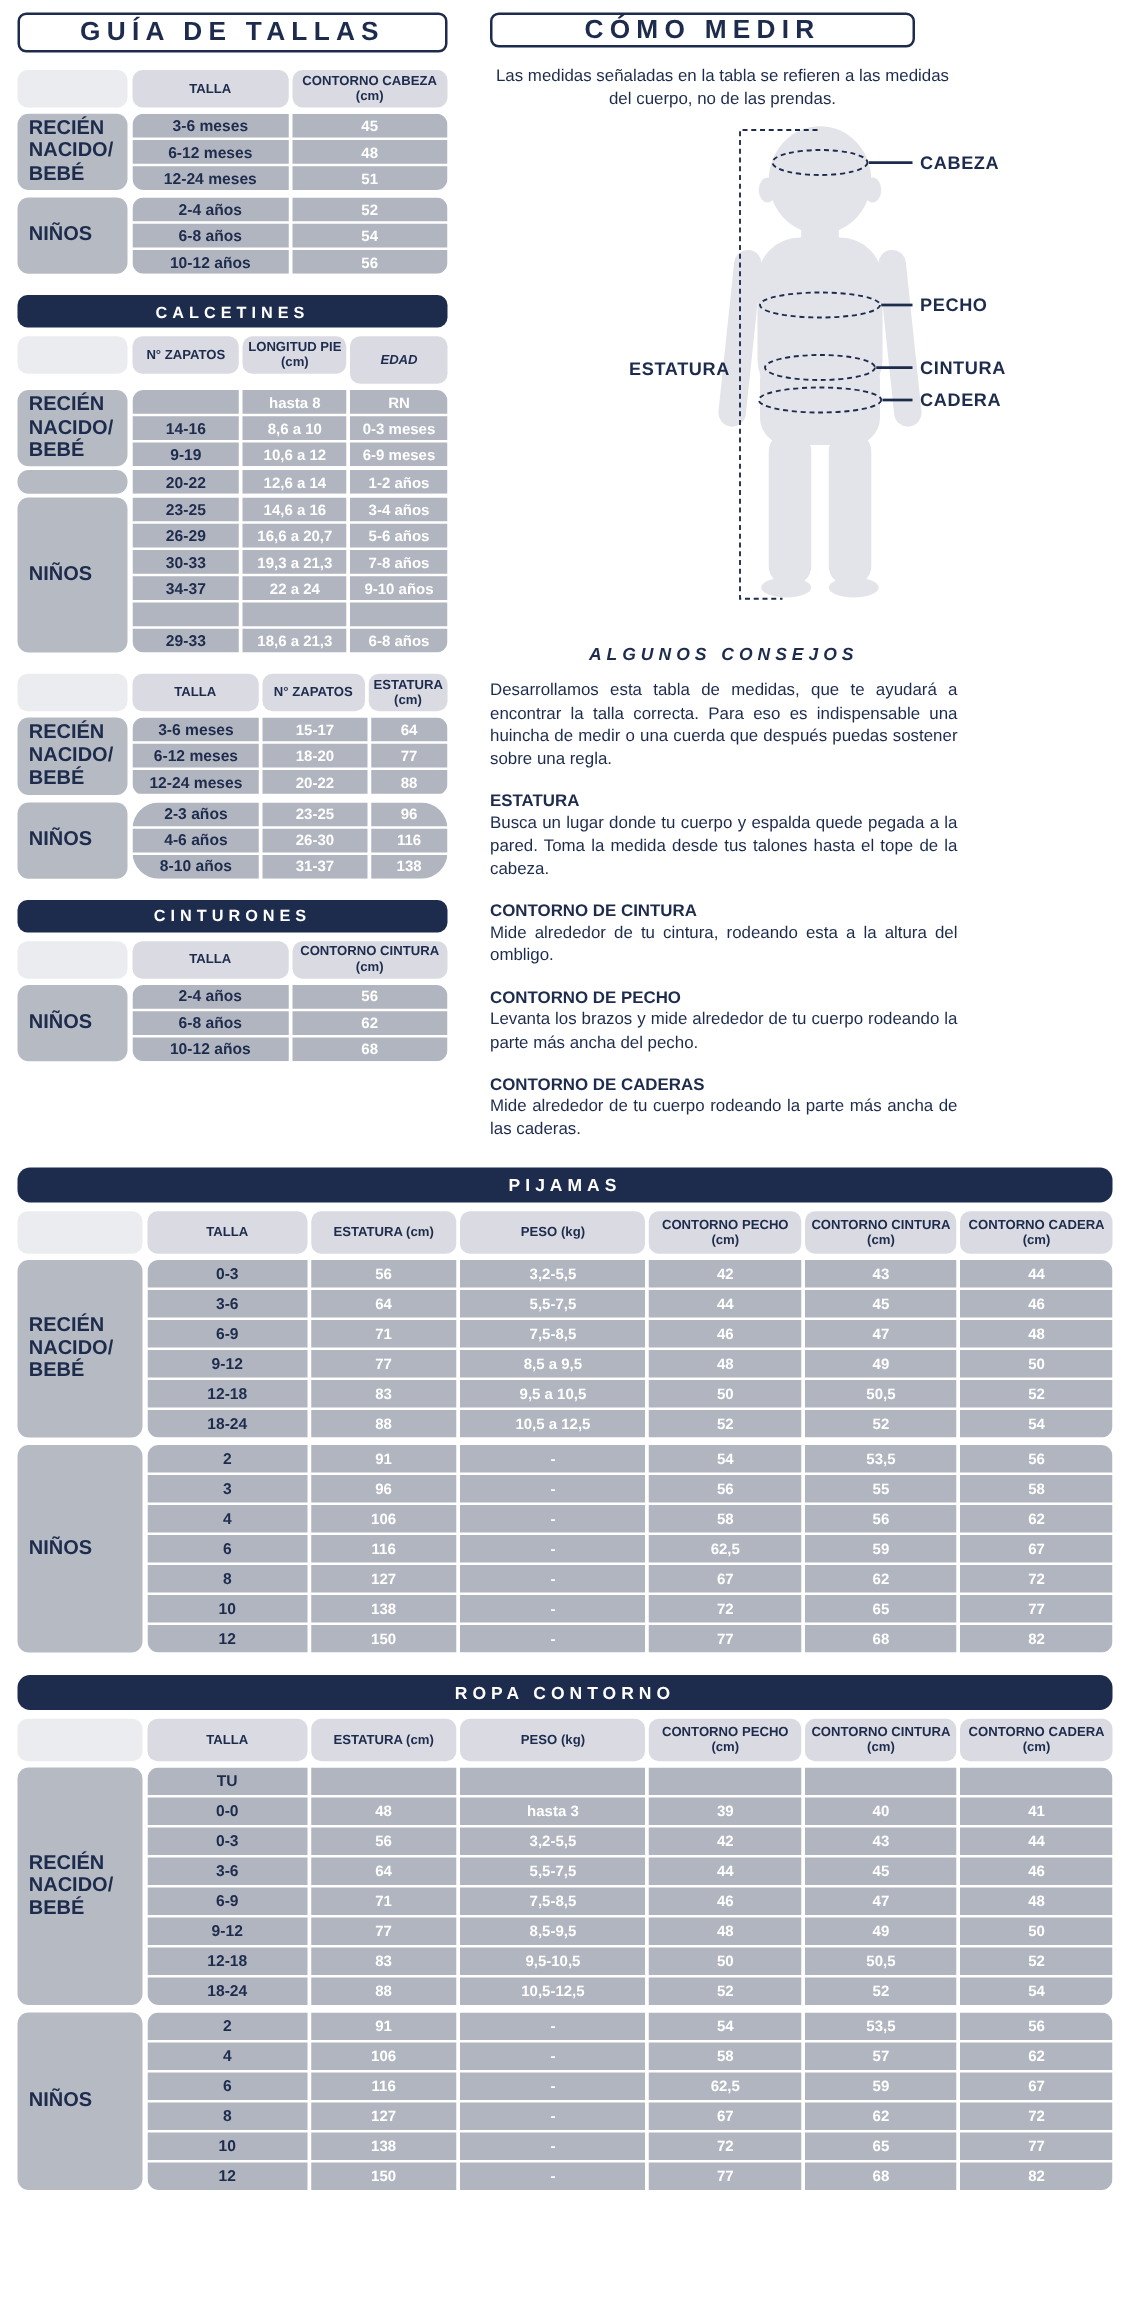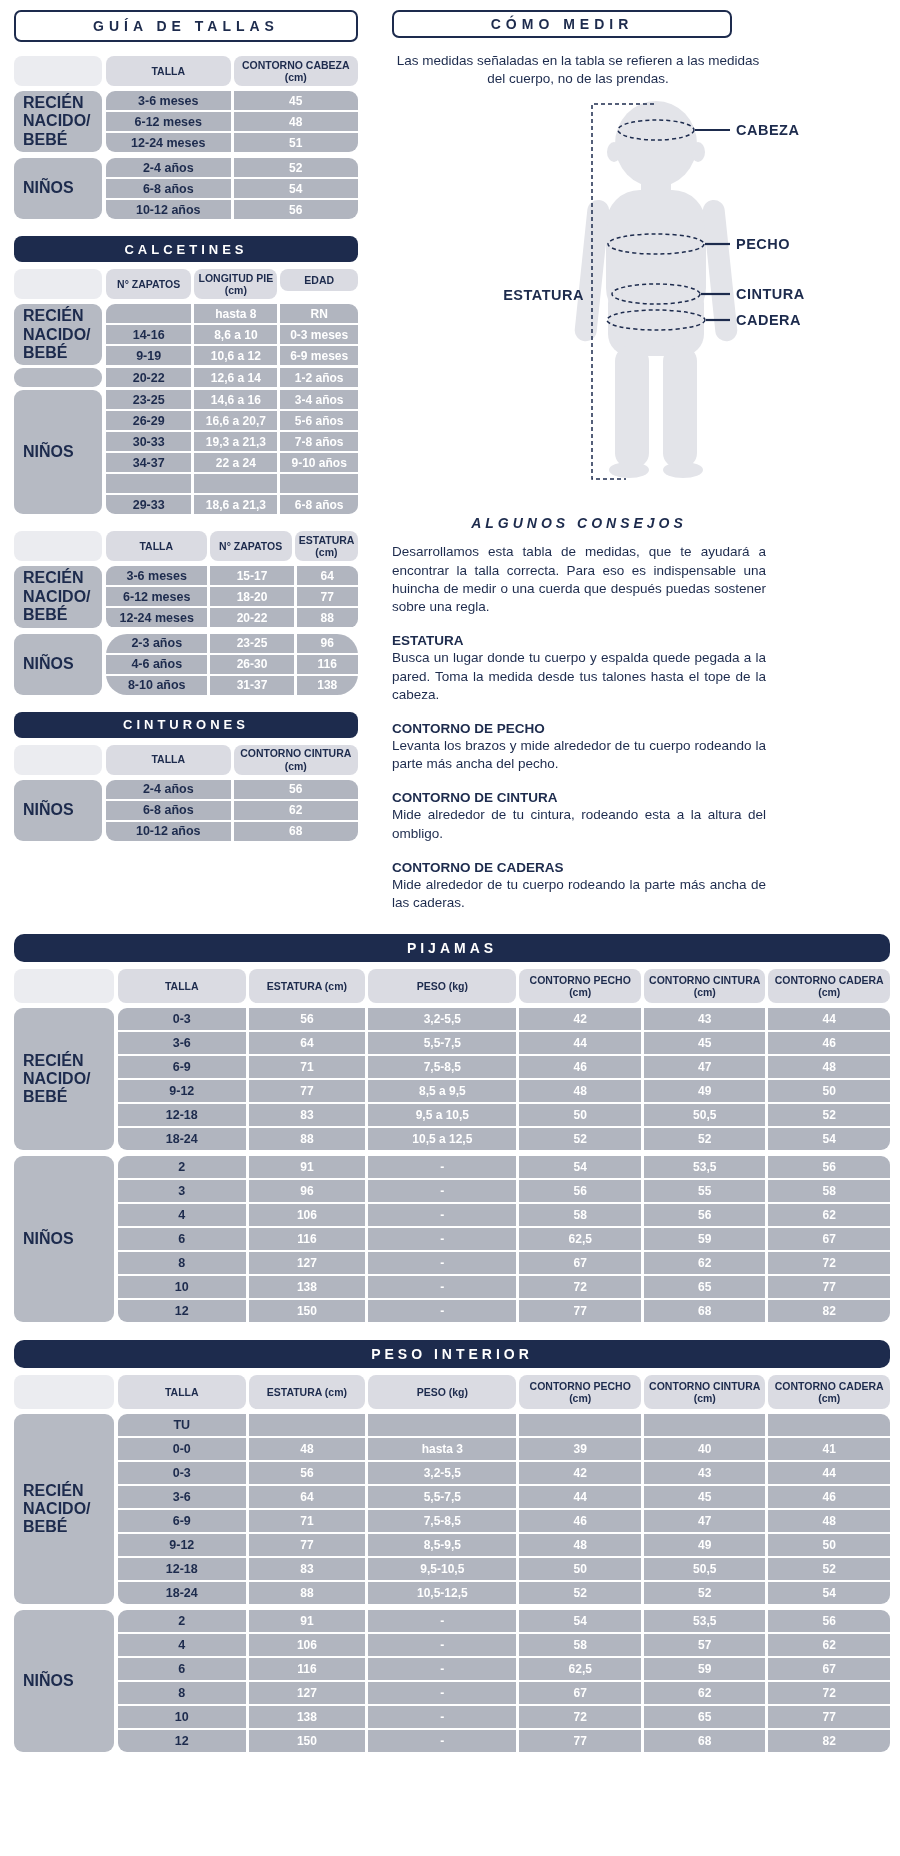--- a/index.html
+++ b/index.html
@@ -3,21 +3,21 @@
 <meta charset="utf-8">
 <style>
   html,body{margin:0;padding:0;background:#ffffff;}
   body{width:900px;height:1856px;overflow:hidden;font-family:"Liberation Sans",sans-serif;}
   .page{padding:10px 10px 0 14px;box-sizing:border-box;}
   .top{display:flex;gap:34px;}
   .left-col{width:344px;flex:none;}
   .right-col{flex:1;min-width:0;}
 
   .title-box{border:2px solid #1d2b4d;border-radius:7px;height:28px;display:flex;align-items:center;
-    justify-content:center;font-weight:bold;color:#1d2b4d;letter-spacing:5px;font-size:14px;margin-bottom:14px;text-align:center;}
+    justify-content:center;font-weight:bold;color:#1d2b4d;letter-spacing:5px;font-size:21px;margin-bottom:14px;text-align:center;}
   .right-col .title-box{width:340px;box-sizing:border-box;}
 
   .section-bar{background:#1d2b4d;border-radius:8px;height:26px;color:#fff;display:flex;align-items:center;
     justify-content:center;letter-spacing:4px;font-weight:bold;font-size:13px;}
   .section-bar.big{height:28px;font-size:14px;border-radius:10px;}
 
   .table-block{margin-bottom:17px;}
   .table-block.big{margin-top:18px;margin-bottom:0;}
   .head-row{display:flex;gap:4px;margin:7px 0 5px;}
   .corner{border-radius:8px;background:#ebecf0;flex:none;}
@@ -83,21 +83,21 @@
             </div>
           </div>
         </div>
       <div class="table-block">
           <div class="section-bar">CALCETINES</div>
           <div class="head-row">
             <div class="corner" style="width: 88px; height: 30px;"></div>
             <div class="head-cells" style="grid-template-columns: 1.1fr 1.07fr 1fr;">
               <div class="head-cell" style="height: 30px;">N° ZAPATOS</div>
               <div class="head-cell" style="height: 30px;">LONGITUD PIE (cm)</div>
-              <div class="head-cell" style="height: 22px;">EDAD</div>
+              <div class="head-cell" style="height: 38px; font-style: italic;">EDAD</div>
             </div>
           </div>
           <div class="group-row" style="margin-top: 0px;">
             <div class="group-label" style="width: 88px;">RECIÉN NACIDO/ BEBÉ</div>
             <div class="data-wrap" style="border-radius: 9px 9px 0px 0px;">
               <div class="data-grid" style="grid-template-columns: 1.1fr 1.07fr 1fr; grid-auto-rows: 19px;">
                 <div class="cell dark"></div>
                 <div class="cell">hasta 8</div>
                 <div class="cell">RN</div>
                 <div class="cell dark">14-16</div>
@@ -261,26 +261,26 @@
 
       <div class="consejos">
         <h3>ALGUNOS CONSEJOS</h3>
         <p>Desarrollamos esta tabla de medidas, que te ayudará a encontrar la talla correcta. Para eso es indispensable una huincha de medir o una cuerda que después puedas sostener sobre una regla.</p>
         <div id="consejos-sections">
             <div class="consejo-sec">
               <div class="sec-title">ESTATURA</div>
               <p>Busca un lugar donde tu cuerpo y espalda quede pegada a la pared. Toma la medida desde tus talones hasta el tope de la cabeza.</p>
             </div>
             <div class="consejo-sec">
+              <div class="sec-title">CONTORNO DE CINTURA</div>
+              <p>Mide alrededor de tu cintura, rodeando esta a la altura del ombligo.</p>
+            </div>
+            <div class="consejo-sec">
               <div class="sec-title">CONTORNO DE PECHO</div>
               <p>Levanta los brazos y mide alrededor de tu cuerpo rodeando la parte más ancha del pecho.</p>
-            </div>
-            <div class="consejo-sec">
-              <div class="sec-title">CONTORNO DE CINTURA</div>
-              <p>Mide alrededor de tu cintura, rodeando esta a la altura del ombligo.</p>
             </div>
             <div class="consejo-sec">
               <div class="sec-title">CONTORNO DE CADERAS</div>
               <p>Mide alrededor de tu cuerpo rodeando la parte más ancha de las caderas.</p>
             </div>
           </div>
       </div>
     </div>
   </div>
 
@@ -384,21 +384,21 @@
             <div class="cell">150</div>
             <div class="cell">-</div>
             <div class="cell">77</div>
             <div class="cell">68</div>
             <div class="cell">82</div>
           </div>
         </div>
       </div>
     </div>
   <div class="table-block big">
-      <div class="section-bar big">PESO INTERIOR</div>
+      <div class="section-bar big">ROPA CONTORNO</div>
       <div class="head-row">
         <div class="corner" style="width: 100px; height: 34px;"></div>
         <div class="head-cells" style="grid-template-columns: 1.05fr 0.96fr 1.22fr 1fr 1fr 1fr;">
           <div class="head-cell" style="height: 34px;">TALLA</div>
           <div class="head-cell" style="height: 34px;">ESTATURA (cm)</div>
           <div class="head-cell" style="height: 34px;">PESO (kg)</div>
           <div class="head-cell" style="height: 34px;">CONTORNO PECHO (cm)</div>
           <div class="head-cell" style="height: 34px;">CONTORNO CINTURA (cm)</div>
           <div class="head-cell" style="height: 34px;">CONTORNO CADERA (cm)</div>
         </div>

